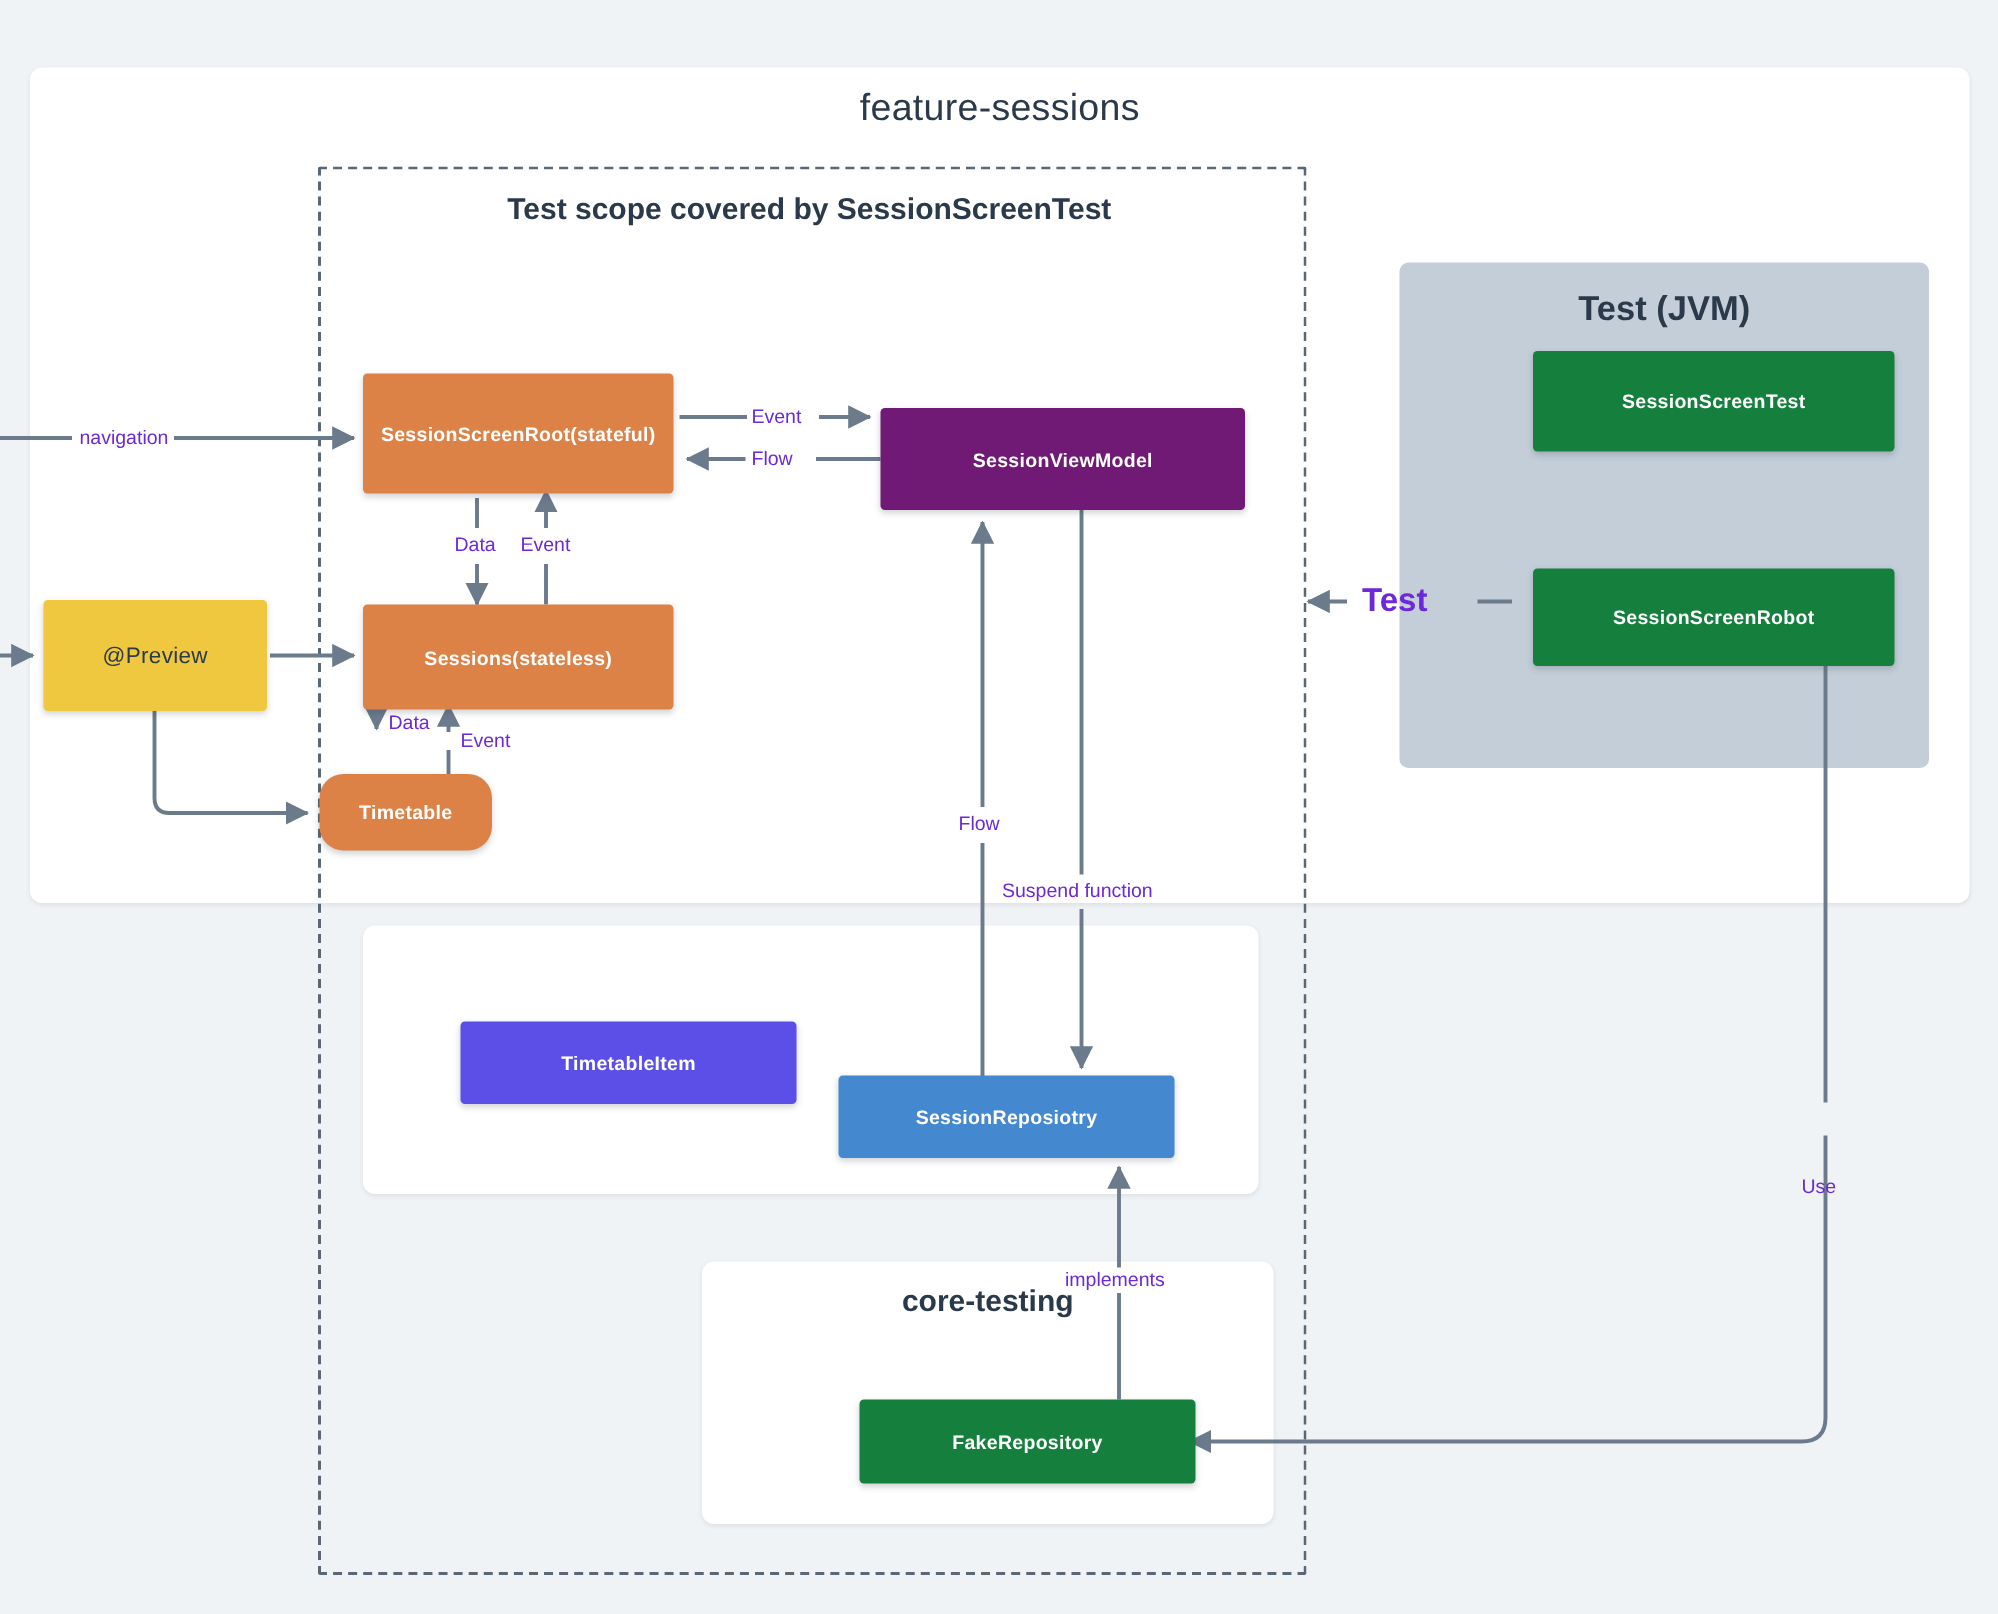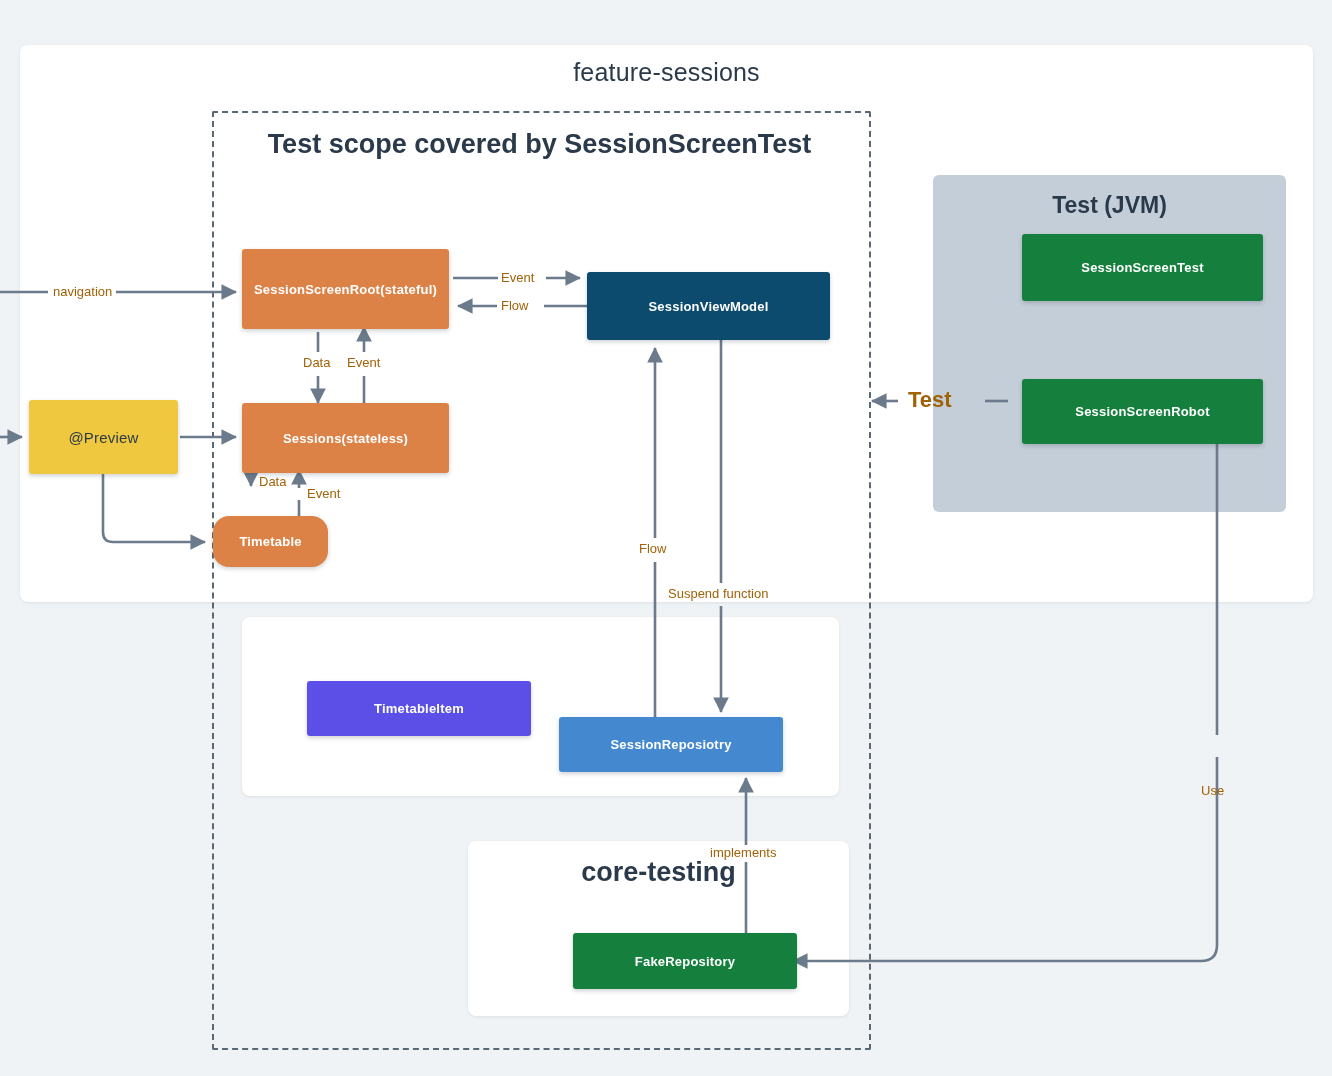--- a/index.html
+++ b/index.html
@@ -45,21 +45,21 @@
     color: #2b3a4a;
     font-size: 25px;
     font-weight: 400;
     letter-spacing: 0.2px;
     text-align: center;
     white-space: nowrap;
   }
   .title-md {
     position: absolute;
     color: #2b3a4a;
-    font-size: 27px;
+    font-size: 20px;
     font-weight: 700;
     text-align: center;
     white-space: nowrap;
   }
   .title-sm {
     position: absolute;
     color: #2b3a4a;
     font-size: 23px;
     font-weight: 700;
     text-align: center;
@@ -77,29 +77,29 @@
     font-weight: 700;
     letter-spacing: 0.2px;
     border-radius: 3px;
     box-shadow: 0 2px 4px rgba(40,50,62,0.22);
     text-align: center;
     box-sizing: border-box;
     padding: 0 6px;
   }
   .node.dark   { background: #15803d; margin-left: 14px; }
   .node.orange { background: #dd8247; }
-  .node.teal   { background: #0c4a6e; }
+  .node.teal   { background: #701a75; }
   .node.yellow { background: #efc83f; color: #2b3a4a; font-weight: 400; font-size: 15px; }
   .node.purple { background: #5b4fe8; }
   .node.blue   { background: #4488d0; }
 
   
   .edge-label {
     position: absolute;
-    color: #a16207;
+    color: #6d28d9;
     font-size: 13px;
     font-weight: 400;
     white-space: nowrap;
     background: transparent;
   }
   .edge-label.bold {
     font-size: 22px;
     font-weight: 700;
   }
 

